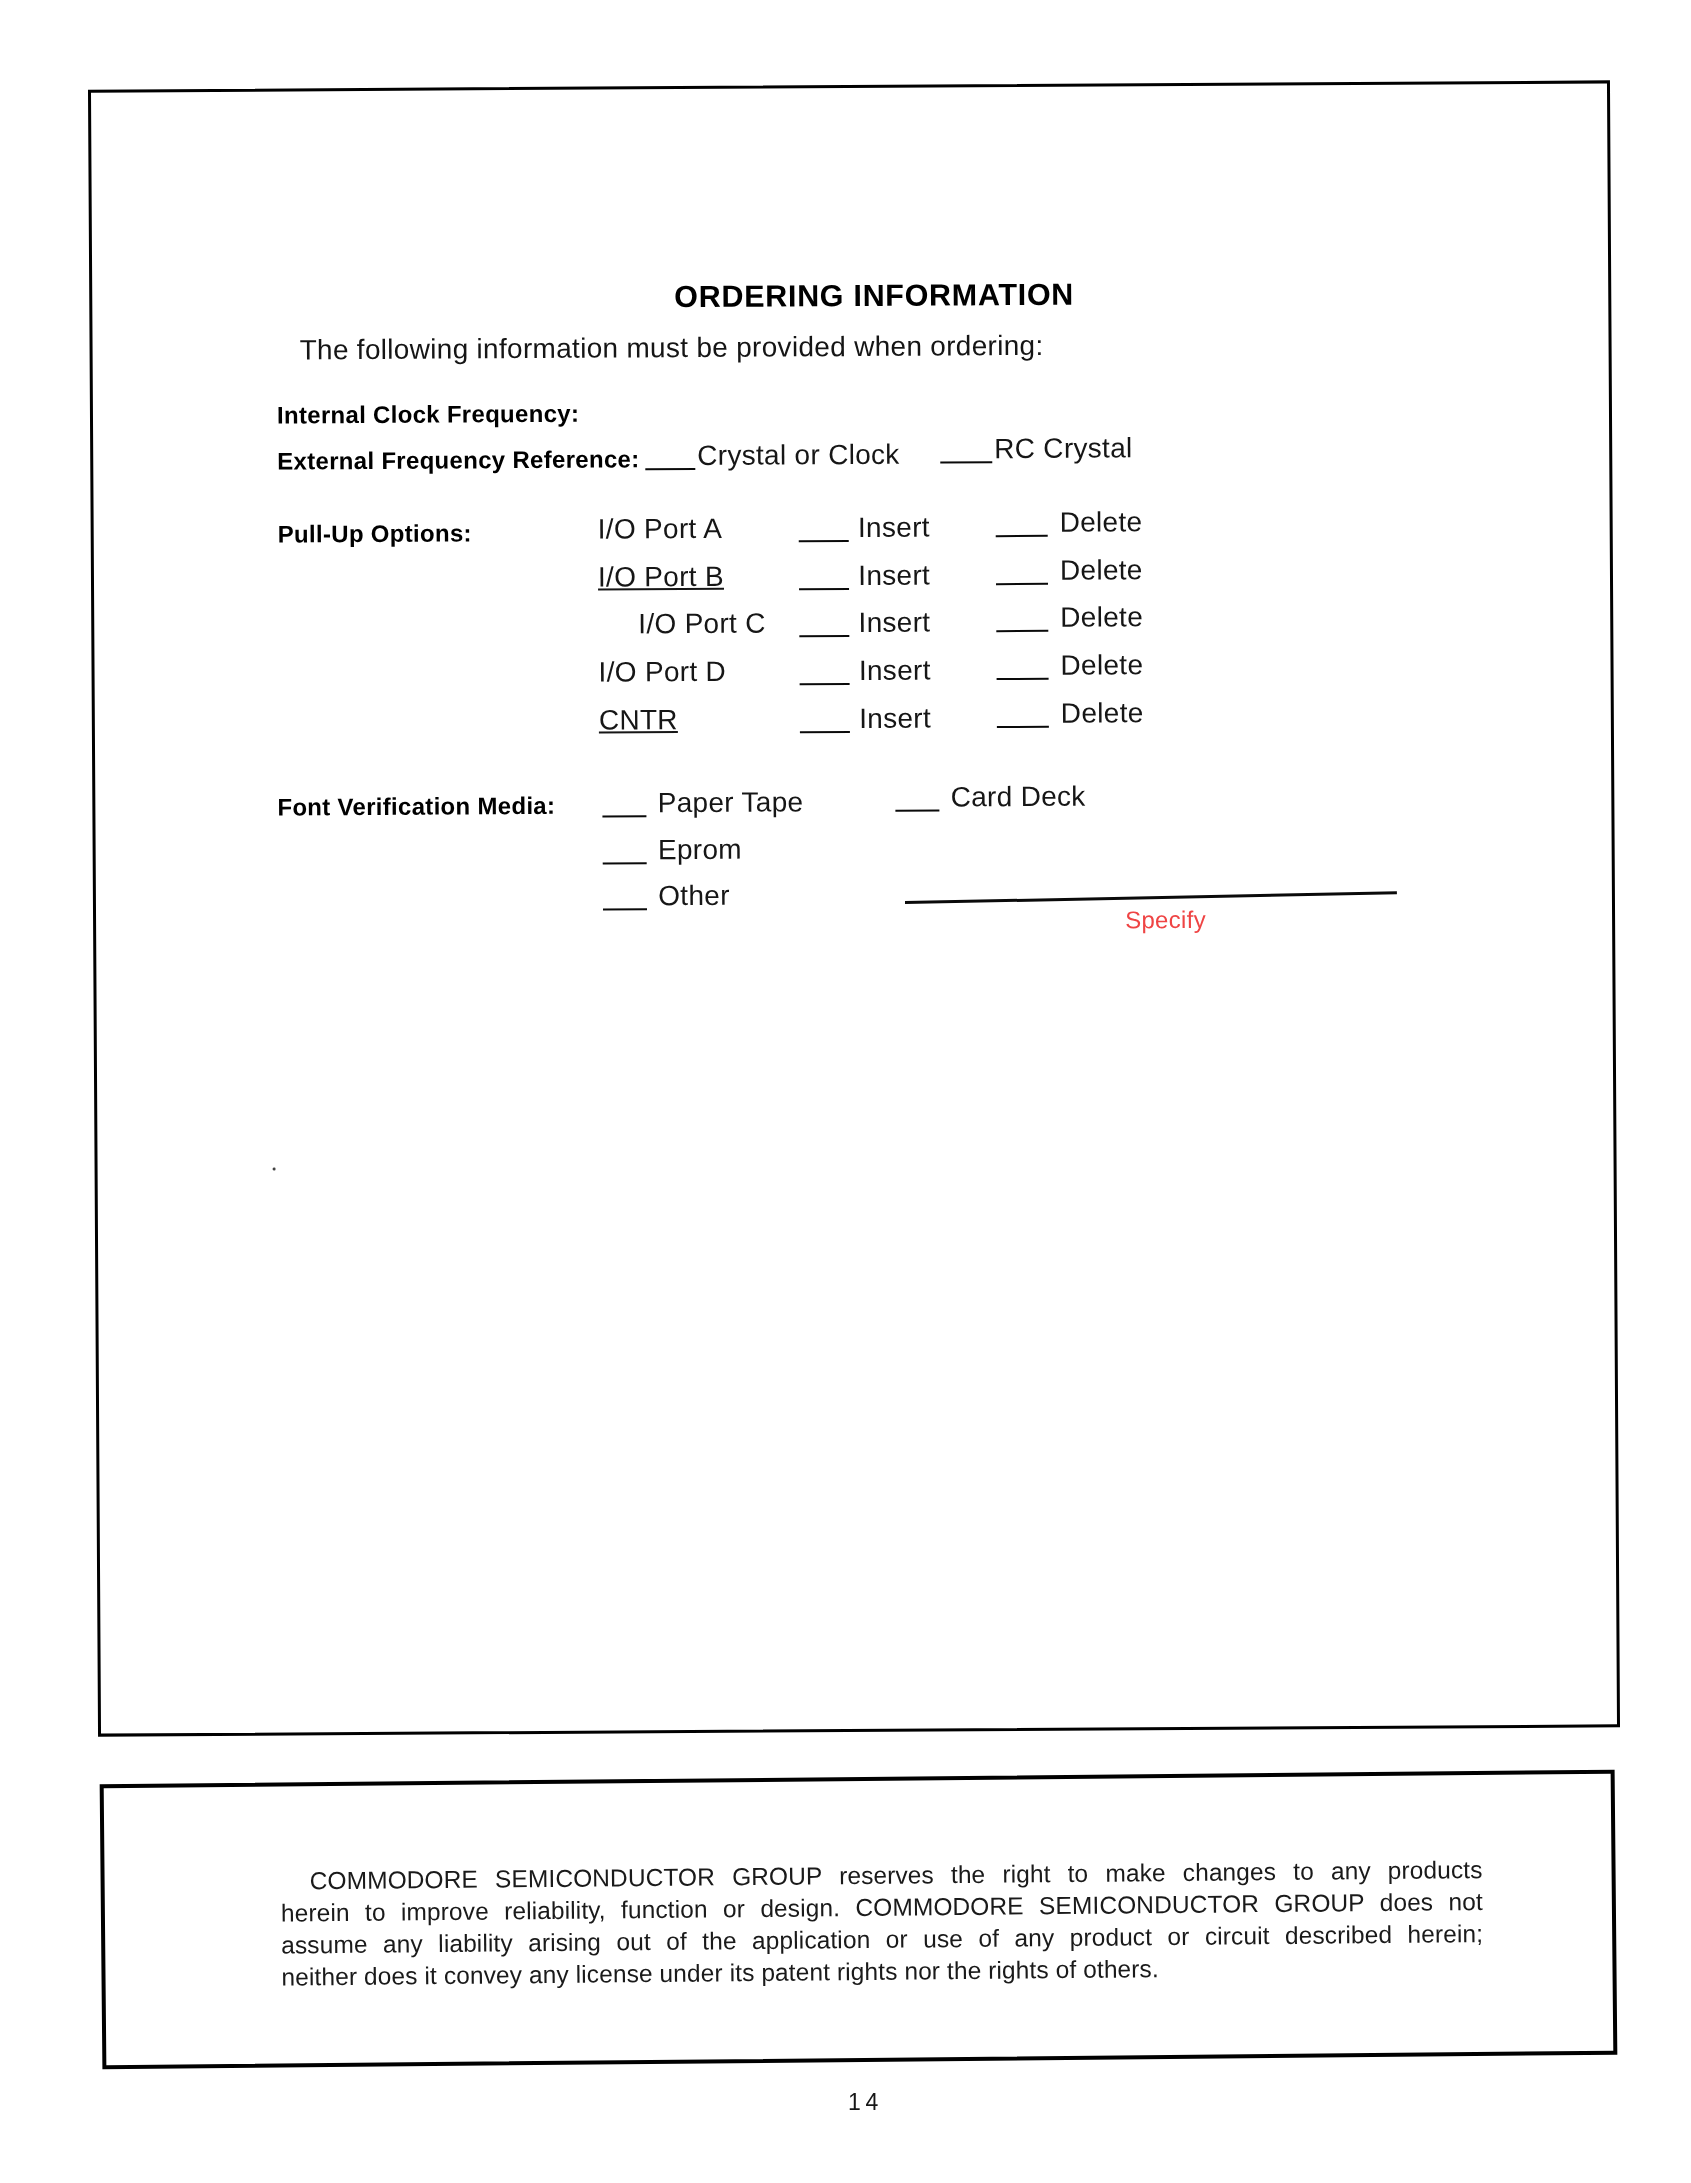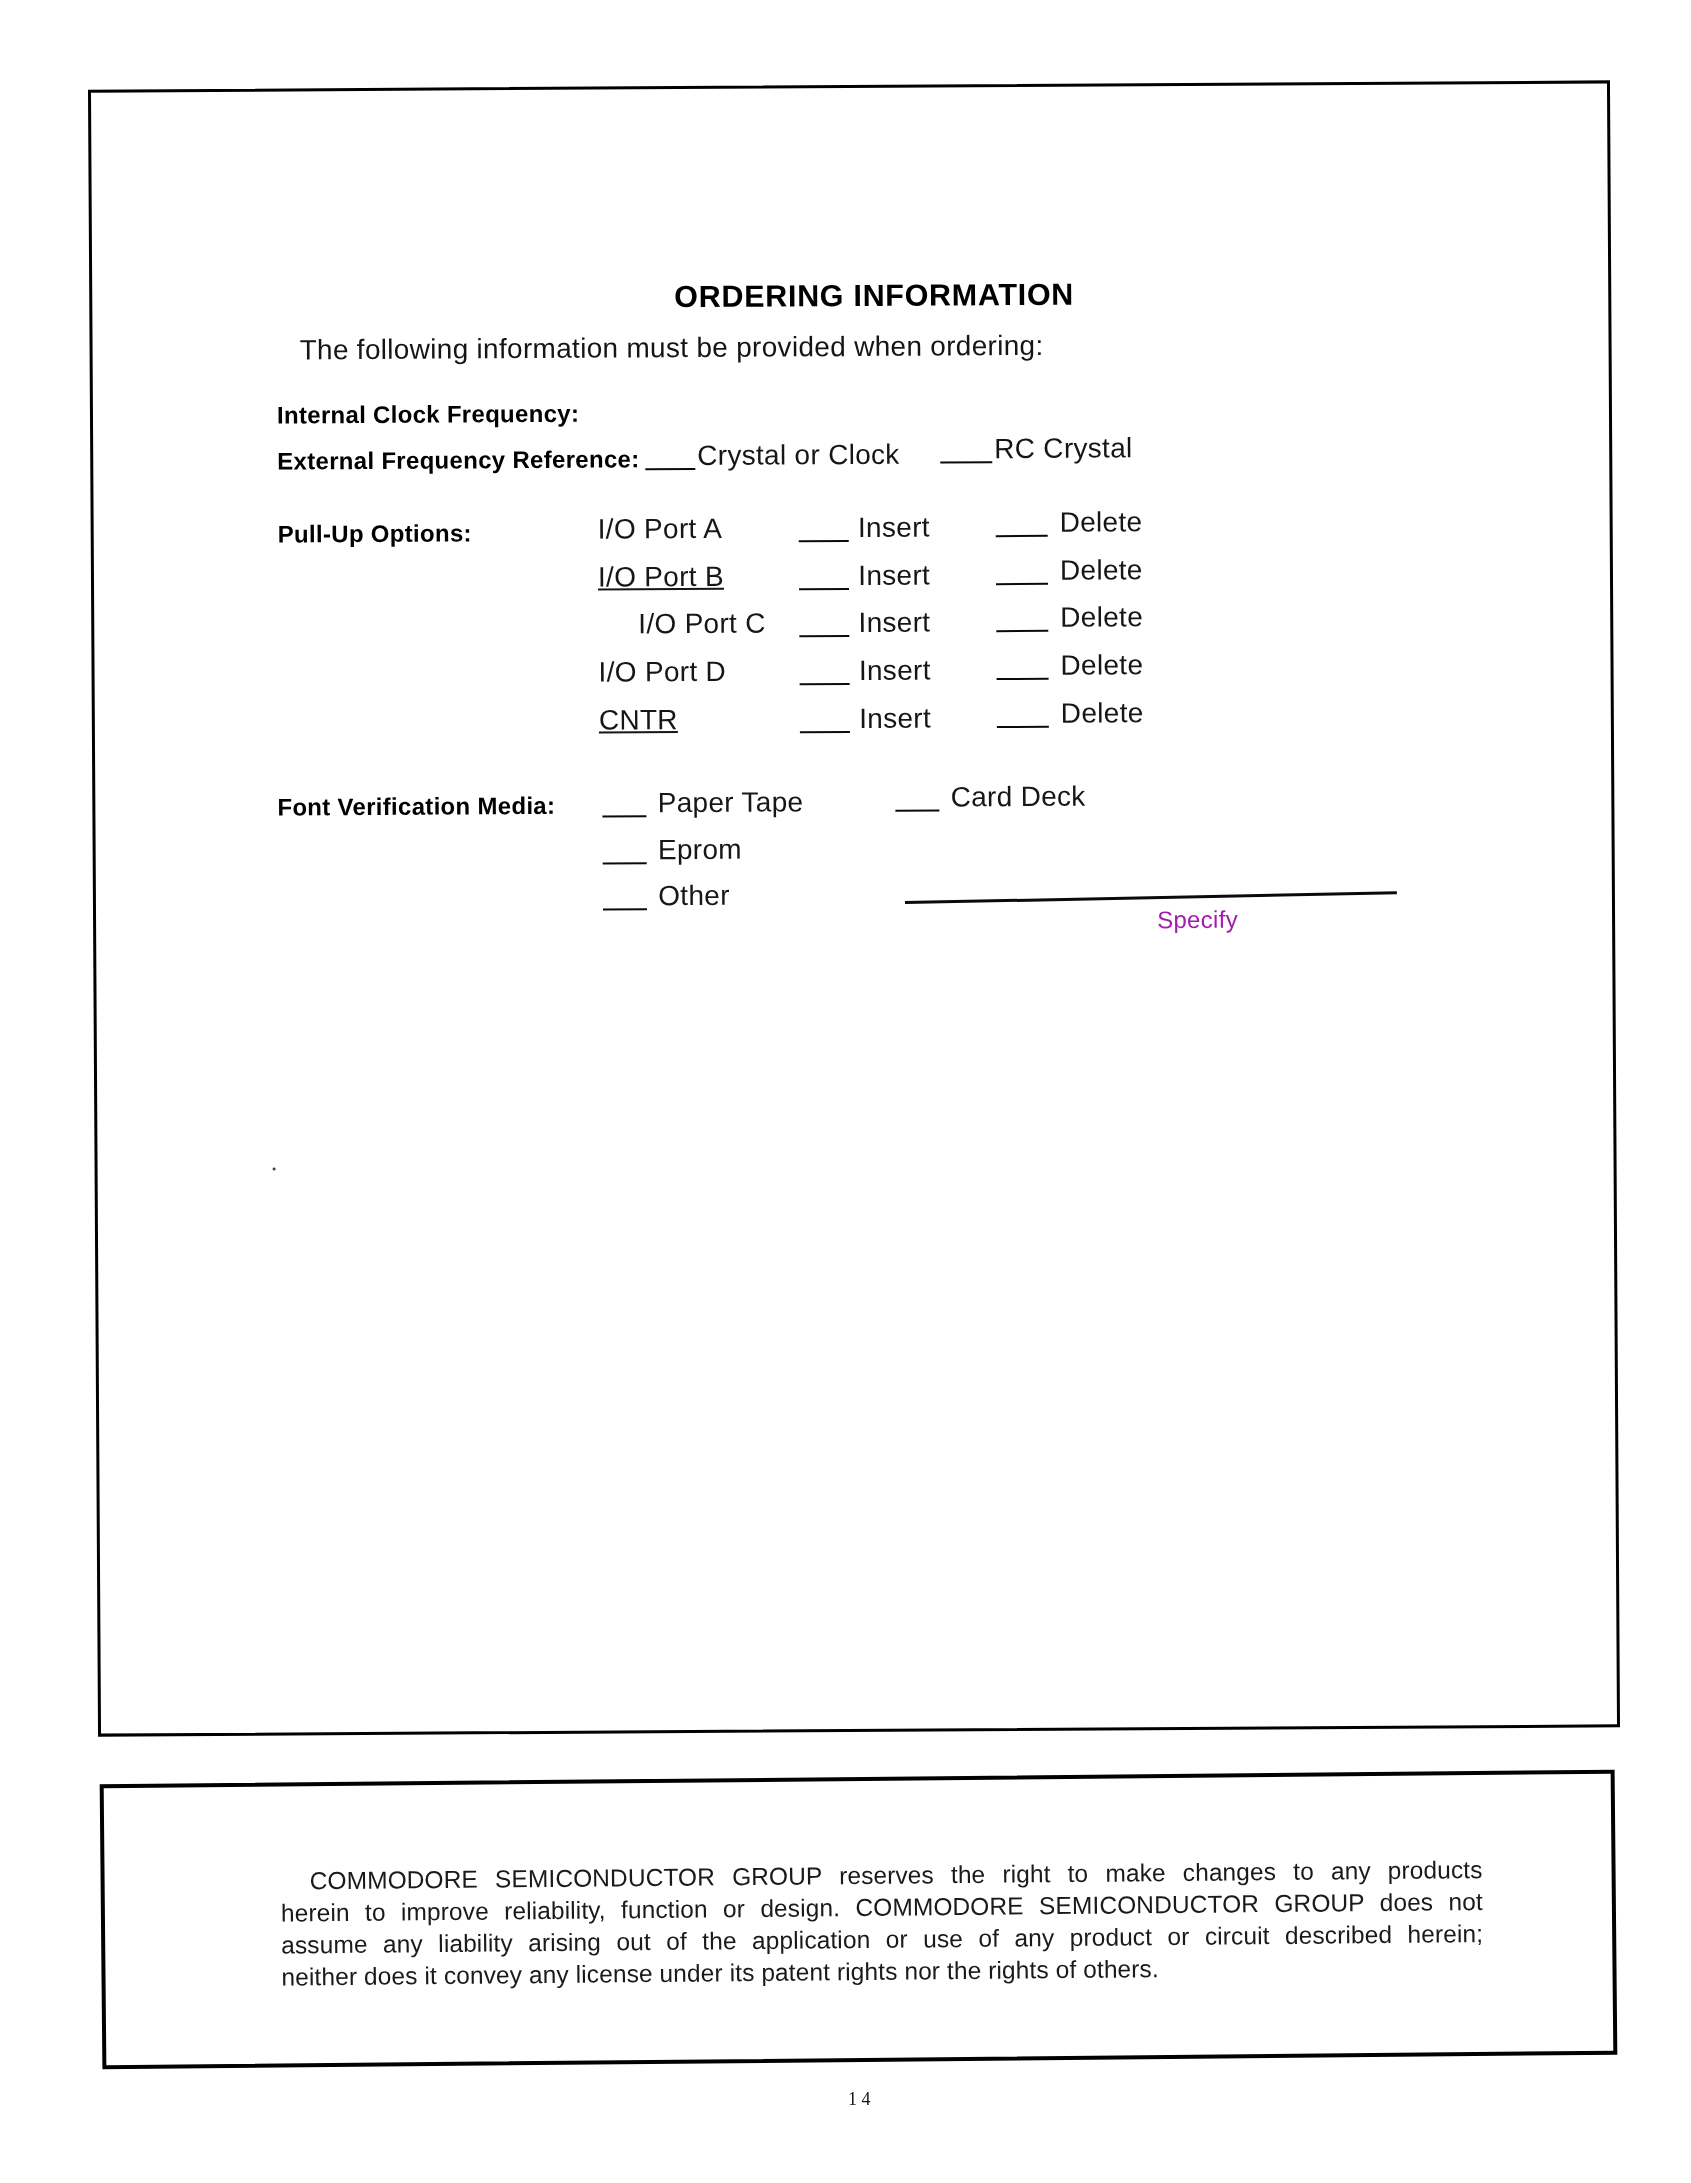--- a/index.html
+++ b/index.html
@@ -40,22 +40,22 @@
   }
   .blabel {
     font-size:24px; font-weight:700; letter-spacing:0.3px; color:#000;
     white-space:nowrap; line-height:1;
   }
   .btext {
     font-size:28px; letter-spacing:0.3px; color:#161616;
     white-space:nowrap; line-height:1;
   }
   .small {
-    font-size:24px; letter-spacing:0.3px; color:#a21caf;
-    white-space:nowrap; line-height:1;margin-left:32px;
+    font-size:24px; letter-spacing:0.3px; color:#ef4444;
+    white-space:nowrap; line-height:1;
   }
 
   
   .blank {
     display:inline-block;
     height:22.5px;
     border-bottom:2.7px solid #0a0a0a;
     vertical-align:-5.3px;
   }
   .blank-sm { width:44px; margin-right:11.3px; }
@@ -83,21 +83,21 @@
   .disc-line {
     height:32px; line-height:32px;
     text-align:justify; text-align-last:justify;
     white-space:nowrap;
   }
   .disc-line.indent { padding-left:29px; }
   .disc-line.last { text-align-last:left; }
 
   .page-number {
     left:848px; top:2089px;
-    font-size:18px; letter-spacing:4.6px; color:#161616;font-family:Liberation Serif, serif;
+    font-size:23px; letter-spacing:4.6px; color:#161616;
   }
 </style>
 </head>
 <body>
 
 <div class="abs main-box">
 
   <div class="abs title">ORDERING INFORMATION</div>
 
   <div class="abs intro">The following information must be provided when ordering:</div>

